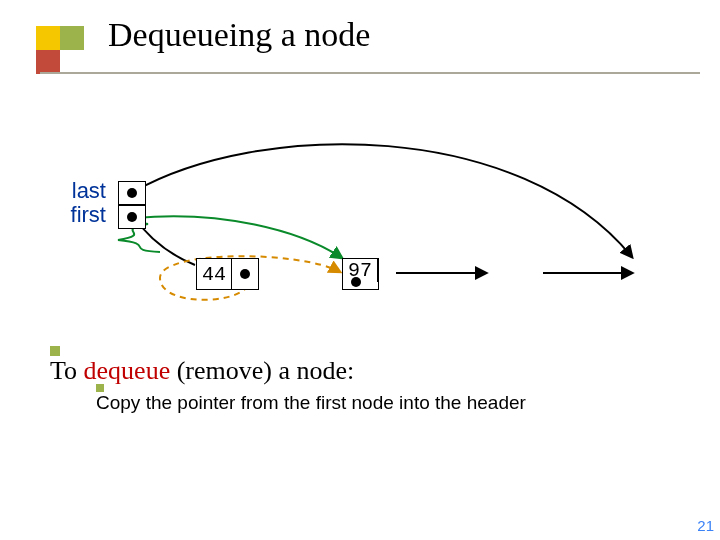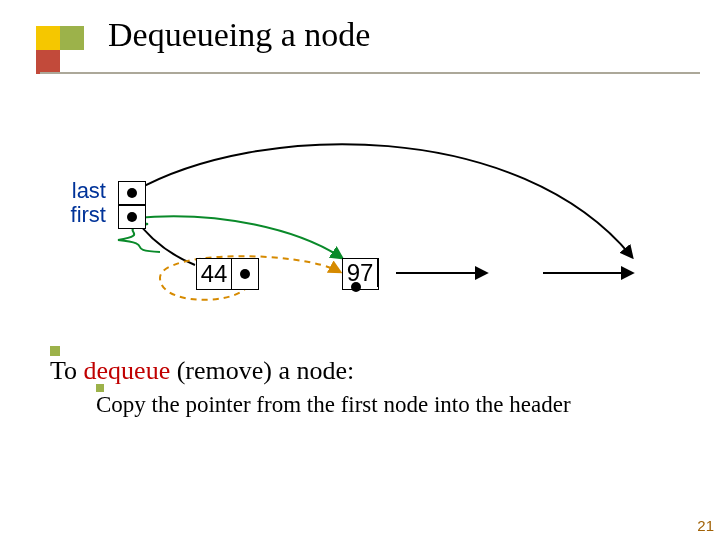--- a/index.html
+++ b/index.html
@@ -86,22 +86,22 @@
     height: 30px;
     border: 1.5px solid #000;
     background: #fff;
     display: flex;
   }
   .node .val {
     width: 34px;
     display: flex;
     align-items: center;
     justify-content: center;
-    font-family: Liberation Sans, sans-serif;
-    font-size: 24px;
+    font-family: Liberation Mono, monospace;
+    font-size: 20px;
     border-right: 1.5px solid #000;
   }
   .node .ptr {
     width: 26px;
     position: relative;
   }
 
   .bullet-row {
     position: absolute;
     left: 50px;
@@ -119,31 +119,31 @@
   }
   .bullet-sq.small {
     width: 8px;
     height: 8px;
     margin-top: 8px;
   }
   .body-text {
     font-size: 26px;
   }
   .sub-text {
-    font-family: Liberation Serif, serif;
-    font-size: 23px;
+    font-family: Liberation Sans, sans-serif;
+    font-size: 19px;
   }
   .red { color: #c00000; }
   .slide-num {
     position: absolute;
     right: 6px;
     bottom: 6px;
     font-family: Verdana, sans-serif;
     font-size: 15px;
-    color: #a16207;
+    color: #3b82f6;
   }
 </style>
 </head>
 <body>
 
 <div class="title-bar">
   <div class="corner-block">
     <div class="sq yellow"></div>
     <div class="sq green"></div>
     <div class="sq red"></div>

